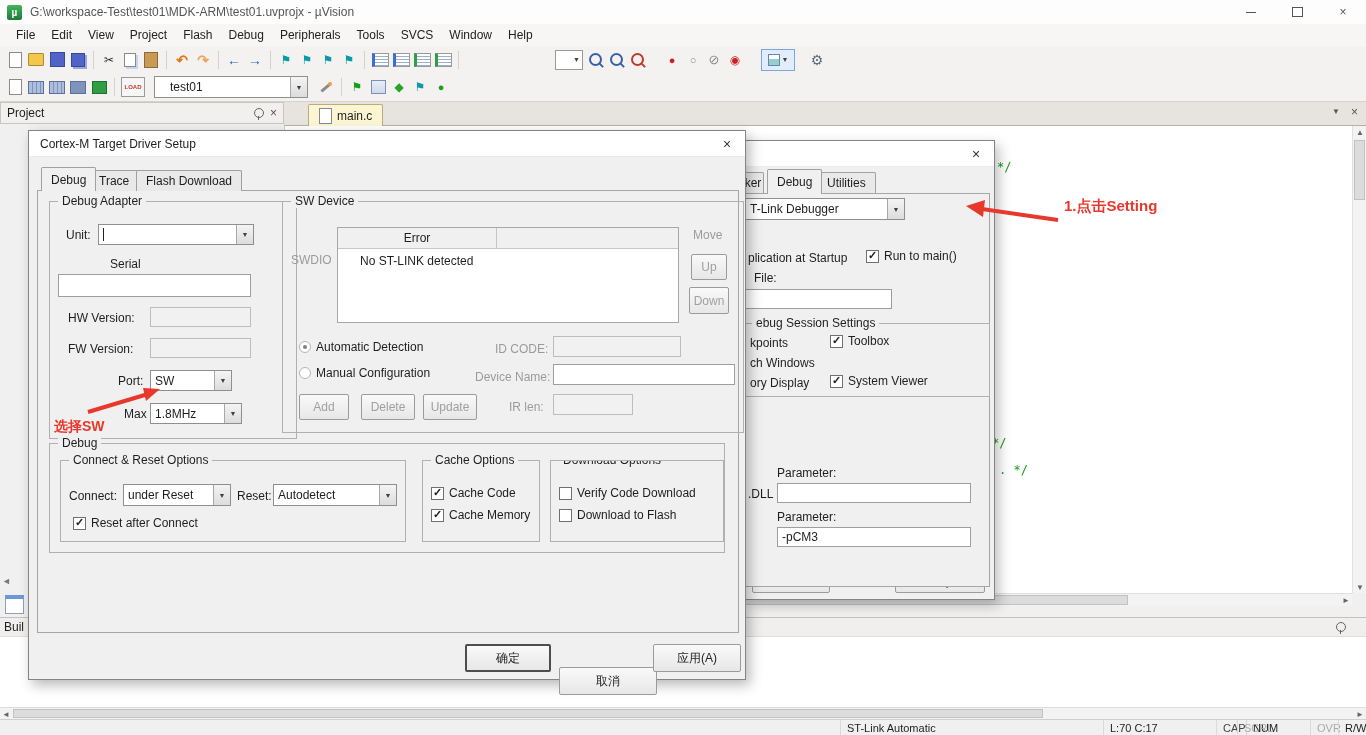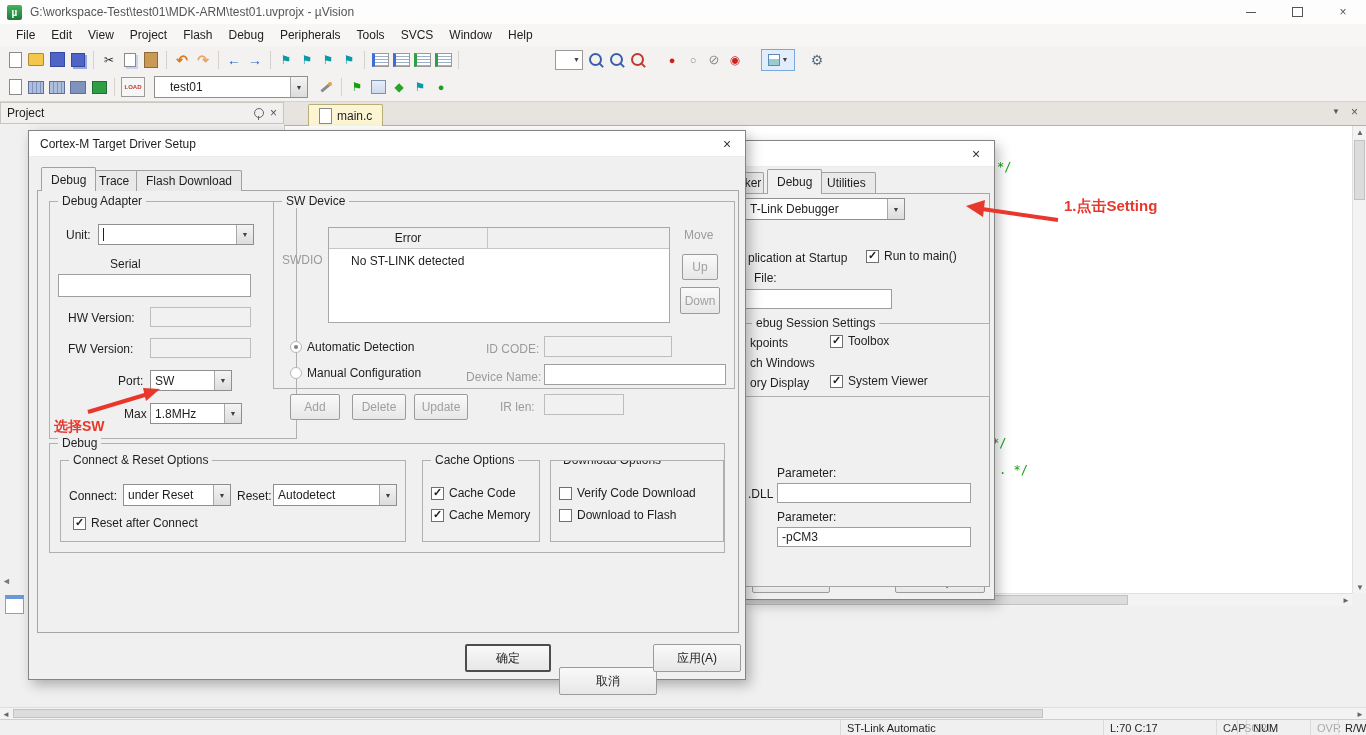--- a/index.html
+++ b/index.html
@@ -276,20 +276,28 @@
 
   <div class="sb" style="left:284px;top:593px;width:1068px;height:13px;border-top:1px solid #e0e0e0">
     <span class="ar" style="left:0;top:0;width:12px;height:13px">◄</span>
     <span class="thumb" style="left:14px;top:1px;width:830px;height:10px"></span>
     <span class="ar" style="right:0;top:0;width:12px;height:13px">►</span>
   </div>
 
   <span class="abs" style="left:2px;top:576px;font-size:9px;color:#777">◄</span>
   <span class="abs" style="left:5px;top:595px;width:17px;height:14px;background:#fff;border:1px solid #8aa0c0;border-top:4px solid #6a98d8"></span>
 
+  <div class="build">
+    <div class="bh">
+      <span>Buil</span>
+      <span style="margin-left:auto;margin-right:16px;display:flex;gap:8px;align-items:center">
+        <span class="pin"></span>
+      </span>
+    </div>
+  </div>
 
   <div class="sb" style="left:0;top:707px;width:1366px;height:12px;border-top:1px solid #ddd">
     <span class="ar" style="left:0;top:0;width:12px;height:12px">◄</span>
     <span class="thumb" style="left:13px;top:1px;width:1030px;height:9px"></span>
     <span class="ar" style="right:0;top:0;width:12px;height:12px">►</span>
   </div>
 
   <div class="statusbar">
     <span class="scell" style="left:840px;width:160px">ST-Link Automatic</span>
     <span class="scell" style="left:1103px;width:100px">L:70 C:17</span>
@@ -405,21 +413,21 @@
         <span class="cv">SW</span>
         <span class="cbtn"></span>
       </span>
       <span class="lbl" style="left:74px;top:205px">Max</span>
       <span class="combo" style="left:100px;top:201px;width:92px;height:21px">
         <span class="cv">1.8MHz</span>
         <span class="cbtn"></span>
       </span>
     </div>
 
-    <div class="grp" style="left:244px;top:70px;width:462px;height:188px">
+    <div class="grp" style="left:253px;top:70px;width:462px;height:232px">
       <span class="lg">SW Device</span>
       <span class="lbl gray" style="left:8px;top:51px">SWDIO</span>
       <div class="swtable" style="left:54px;top:25px;width:342px;height:96px">
         <div class="hd">
           <span class="hc" style="width:159px">Error</span>
           <span class="hc" style="flex:1;border-right:none"></span>
         </div>
         <span class="lbl" style="left:22px;top:26px">No ST-LINK detected</span>
       </div>
       <span class="lbl gray" style="left:410px;top:26px">Move</span>

